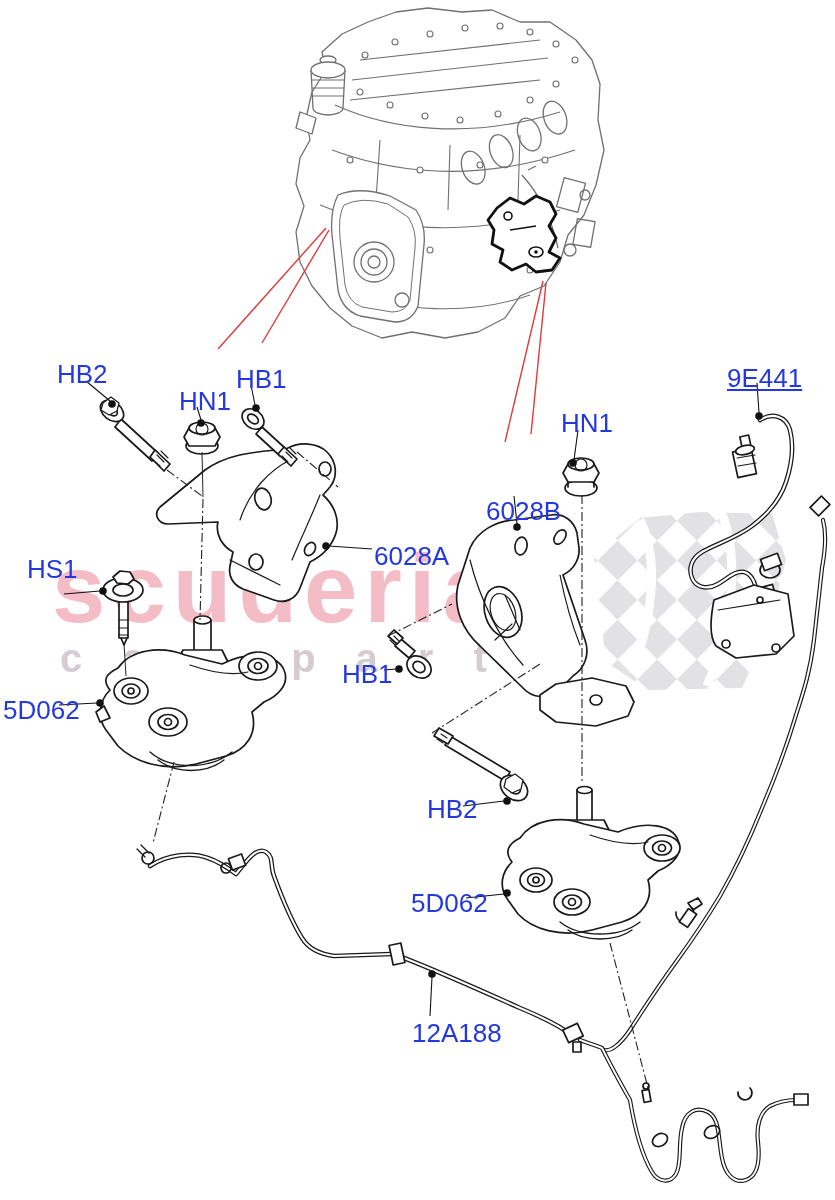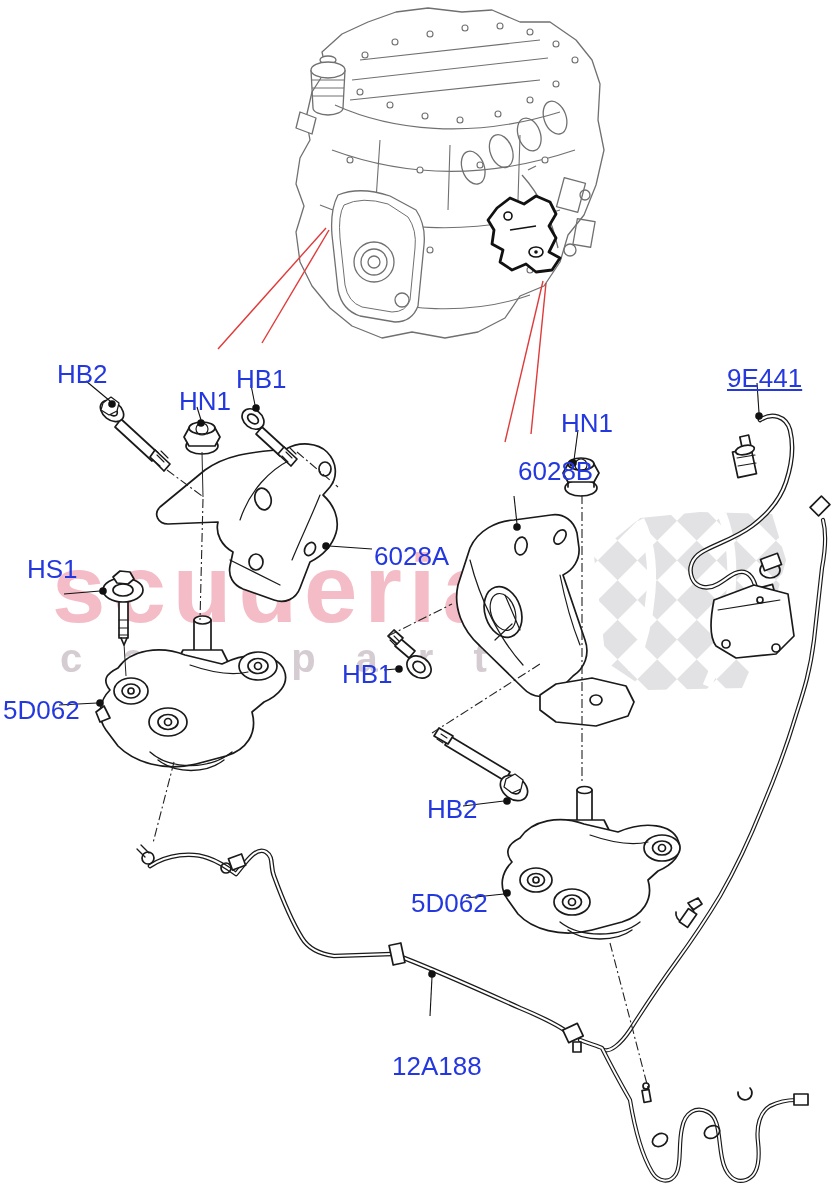--- a/index.html
+++ b/index.html
@@ -367,19 +367,19 @@
     </g>
   </svg>
 
   <div class="lbl" style="left:57px;top:359px;">HB2</div>
   <div class="lbl" style="left:179px;top:386px;">HN1</div>
   <div class="lbl" style="left:236px;top:364px;">HB1</div>
   <div class="lbl" style="left:374px;top:541px;">6028A</div>
   <div class="lbl" style="left:27px;top:554px;">HS1</div>
   <div class="lbl" style="left:3px;top:695px;">5D062</div>
   <div class="lbl" style="left:342px;top:659px;">HB1</div>
-  <div class="lbl" style="left:486px;top:456px;margin-left:32px;">6028B</div>
+  <div class="lbl" style="left:486px;top:496px;">6028B</div>
   <div class="lbl" style="left:561px;top:408px;">HN1</div>
   <div class="lbl" style="left:727px;top:363px;text-decoration:underline;">9E441</div>
   <div class="lbl" style="left:427px;top:794px;">HB2</div>
   <div class="lbl" style="left:411px;top:888px;">5D062</div>
-  <div class="lbl" style="left:392px;top:1018px;margin-top:33px;">12A188</div>
+  <div class="lbl" style="left:412px;top:1018px;">12A188</div>
 </div>
 
 </body></html>

